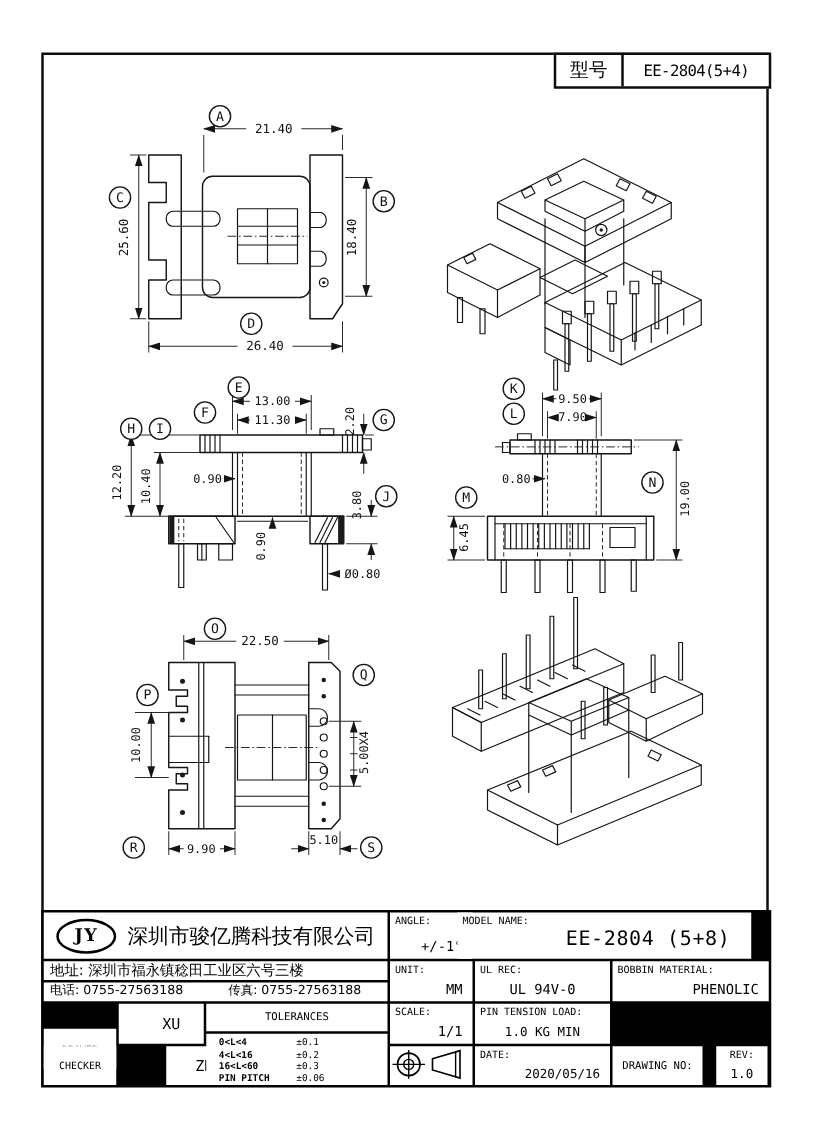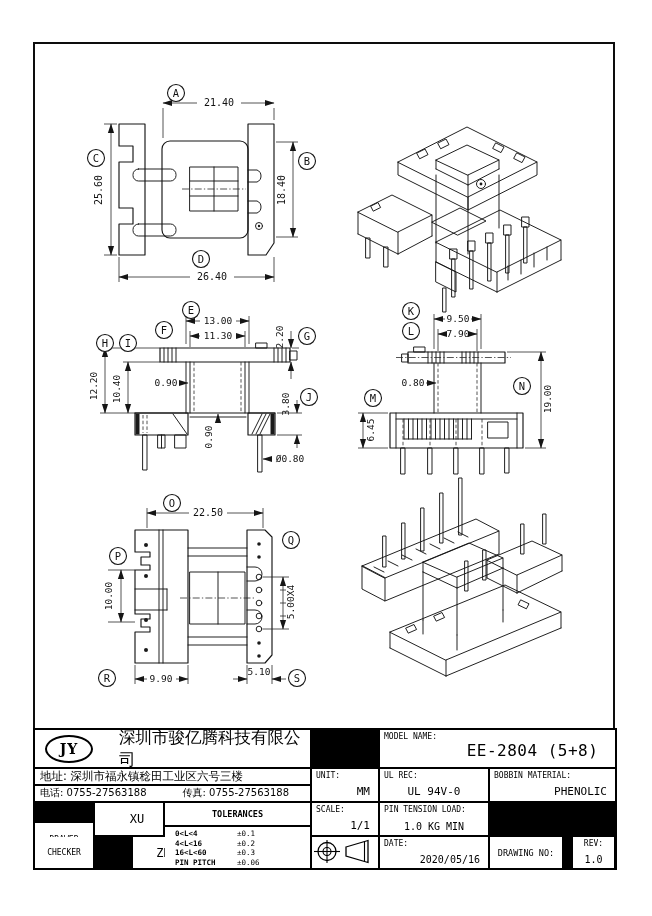--- a/index.html
+++ b/index.html
@@ -19,41 +19,45 @@
   svg .t{font-size:10px;text-anchor:middle;}
   svg .ts{font-size:9.5px;text-anchor:middle;}
   svg .bl{font-size:10.5px;text-anchor:middle;}
   svg .bc{fill:#fff;stroke:#151515;stroke-width:1.1;}
   .tblock{position:absolute;left:33px;top:728px;width:584px;height:142px;background:#000;}
   .cell{position:absolute;background:#fff;box-sizing:border-box;overflow:hidden;}
   .lbl{font-size:8px;line-height:10px;padding:2px 0 0 4px;letter-spacing:0px;}
   .val{font-size:11px;}
   .vright{position:absolute;right:8px;bottom:3px;}
   .vcenter{position:absolute;left:0;right:0;bottom:3px;text-align:center;}
-  .company{display:flex;align-items:center;gap:26px;padding-left:10px;font-family:"DejaVu Sans",sans-serif;font-size:16.5px;}
+  .company{display:flex;align-items:center;gap:9px;padding-left:10px;font-family:"DejaVu Sans",sans-serif;font-size:16.5px;}
   .jylogo{flex:0 0 auto;width:44px;height:24px;border:2px solid #000;border-radius:50%;display:flex;align-items:center;justify-content:center;font-family:"DejaVu Serif","Liberation Serif",serif;font-weight:bold;font-size:14px;letter-spacing:1px;}
   .addr{font-family:"DejaVu Sans",sans-serif;font-size:11.5px;line-height:15px;padding-left:5px;}
   .phones{font-family:"DejaVu Sans",sans-serif;font-size:10px;line-height:14px;padding-left:5px;display:flex;}
   .phones .fax{margin-left:36px;}
   .cc{display:flex;align-items:center;justify-content:center;height:100%;}
   .cc8{font-size:8px;}
   .cc12{font-size:12px;}
-  .tolhead{display:flex;align-items:center;justify-content:center;height:100%;font-size:8.5px;font-weight:bold;}
+  .tolhead{display:flex;align-items:center;justify-content:center;height:100%;font-size:8.5px;}
   .tolbody{font-size:7.5px;line-height:9.5px;padding:2px 0 0 10px;}
   .tolrow{display:flex;}
   .tolrow .rg{width:62px;font-weight:bold;}
   .modelname{position:absolute;left:70px;right:0;top:4px;bottom:0;display:flex;align-items:center;justify-content:center;font-size:16px;letter-spacing:0.5px;}
 </style>
 </head>
 <body>
 
 <div class="page">
 
   <div class="frame"></div>
 
+  <div class="modelbox">
+    <div class="mlabel">型号</div>
+    <div class="mvalue">EE-2804(5+4)</div>
+  </div>
 
   <svg class="views" width="582" height="686" viewBox="33 42 582 686">
     <defs>
       <marker id="ar" markerWidth="10" markerHeight="8" refX="9" refY="4" orient="auto-start-reverse" markerUnits="userSpaceOnUse">
         <path d="M0,0.9 L9.5,4 L0,7.1 Z" fill="#151515"></path>
       </marker>
     </defs>
 
     <g>
       <path class="o" d="M145,124 L119,124 L119,146 L133,146 L133,162 L119,162 L119,208 L133,208 L133,224 L119,224 L119,255 L145,255 Z"></path>
@@ -456,39 +460,43 @@
         </div>
       <div class="tolrow">
           <span class="rg">16&lt;L&lt;60</span>
           <span>±0.3</span>
         </div>
       <div class="tolrow">
           <span class="rg">PIN PITCH</span>
           <span>±0.06</span>
         </div>
     </div>
+    <div class="cell" style="left:279px;top:2px;width:66px;height:37px;">
+      <div class="lbl">ANGLE:</div>
+        <div class="val vright">+/-1°</div>
+    </div>
     <div class="cell" style="left:279px;top:41px;width:66px;height:32px;">
       <div class="lbl">UNIT:</div>
         <div class="val vright">MM</div>
     </div>
     <div class="cell" style="left:279px;top:75px;width:66px;height:32px;">
       <div class="lbl">SCALE:</div>
         <div class="val vright">1/1</div>
     </div>
     <div class="cell" style="left:279px;top:109px;width:66px;height:31px;">
       <svg width="64" height="29" viewBox="0 0 64 29">
         <circle cx="15" cy="14.5" r="9" fill="none" stroke="#000" stroke-width="1.3"></circle>
         <circle cx="15" cy="14.5" r="4" fill="none" stroke="#000" stroke-width="1.1"></circle>
         <line x1="2" y1="14.5" x2="28" y2="14.5" stroke="#000" stroke-width="1.1"></line>
         <line x1="15" y1="3" x2="15" y2="26" stroke="#000" stroke-width="1.1"></line>
         <path d="M34,10 L56,3.5 L56,25.5 L34,19 Z" fill="none" stroke="#000" stroke-width="1.3"></path>
         <line x1="52.5" y1="4.5" x2="52.5" y2="24.5" stroke="#000" stroke-width="1.1"></line>
       </svg>
     </div>
-    <div class="cell" style="left:347px;top:2px;width:235px;height:37px;">
+    <div class="cell" style="left:333px;top:2px;width:235px;height:37px;">
       <div class="lbl">MODEL NAME:</div>
       <div class="modelname">EE-2804 (5+8)</div>
     </div>
     <div class="cell" style="left:347px;top:41px;width:108px;height:32px;">
       <div class="lbl">UL REC:</div>
         <div class="val vcenter">UL 94V-0</div>
     </div>
     <div class="cell" style="left:457px;top:41px;width:125px;height:32px;">
       <div class="lbl">BOBBIN MATERIAL:</div>
         <div class="val vright">PHENOLIC</div>

